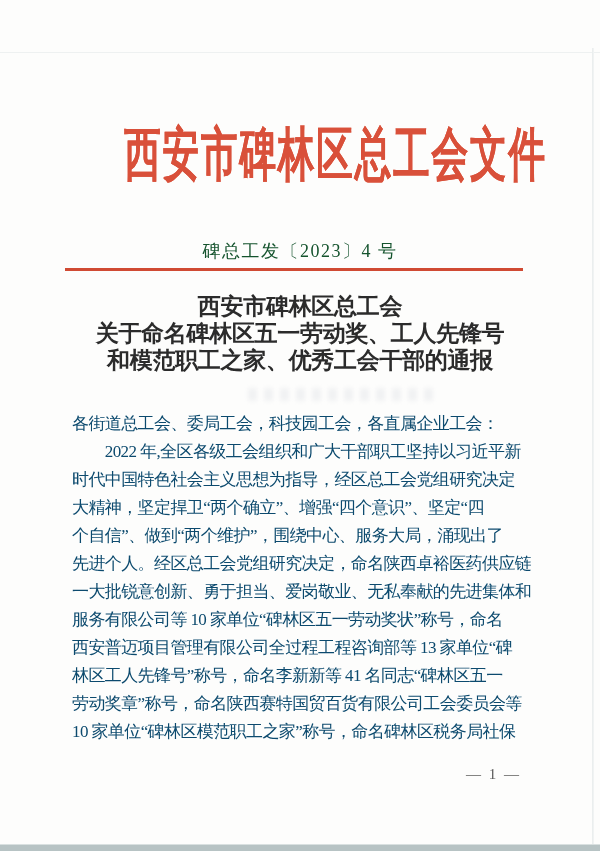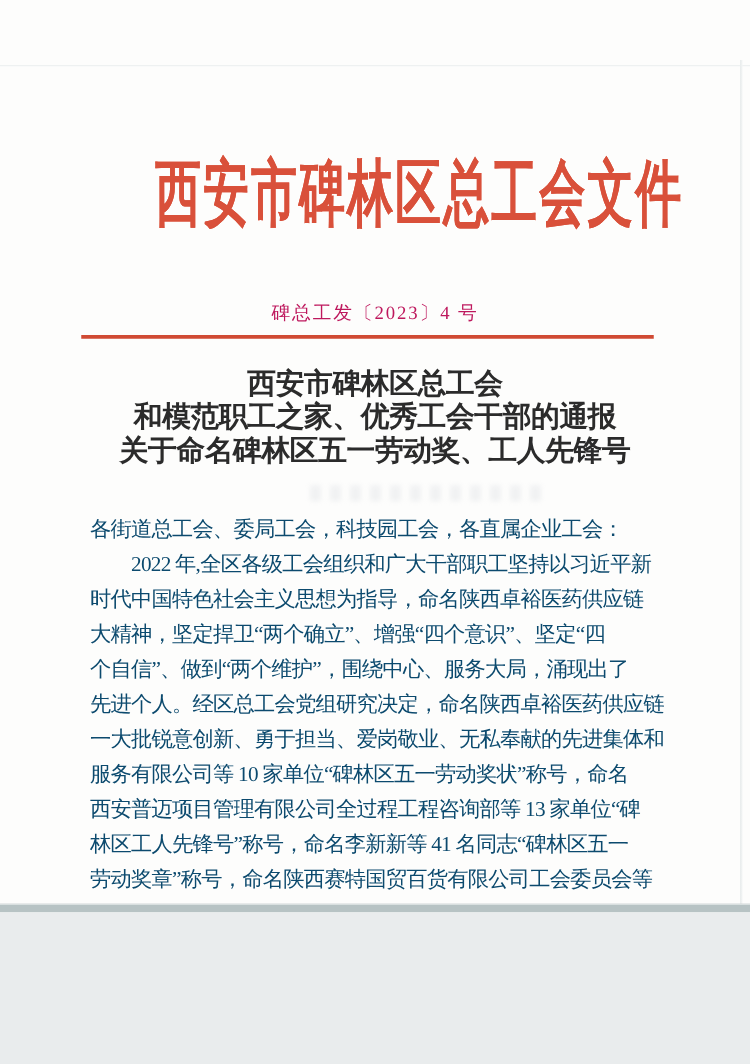--- a/index.html
+++ b/index.html
@@ -4,21 +4,21 @@
 <style>
   html, body {
     margin: 0;
     padding: 0;
     background: #e9eced;
     font-family: "Liberation Serif", "DejaVu Serif", serif;
   }
   .page {
     position: relative;
     width: 600px;
-    height: 730px;
+    height: 851px;
     margin: 0 auto;
     background: #fdfdfc;
     overflow: hidden;
     text-decoration: underline;
   }
   
   .scan-line-top {
     position: absolute;
     top: 52px;
     left: 0;
@@ -46,24 +46,24 @@
     transform: scaleX(0.63);
     transform-origin: center center;
     text-shadow: 0 0 0.4px #d9503a;
   }
   .doc-number {
     position: absolute;
     top: 240px;
     left: 0;
     width: 100%;
     text-align: center;
-    font-size: 15px;
+    font-size: 18px;
     line-height: 22px;
     letter-spacing: 1.5px;
-    color: #be185d;
+    color: #14532d;
   }
   .red-line {
     position: absolute;
     top: 268px;
     left: 65px;
     width: 458px;
     height: 3px;
     background: #d04a33;
   }
   .title-block {
@@ -148,38 +148,39 @@
   <div class="red-header">
     <span class="red-header-text">西安市碑林区总工会文件</span>
   </div>
 
   <div class="doc-number">碑总工发〔2023〕4 号</div>
 
   <div class="red-line"></div>
 
   <div class="title-block">
       <div class="title-line">西安市碑林区总工会</div>
+      <div class="title-line">关于命名碑林区五一劳动奖、工人先锋号</div>
       <div class="title-line">和模范职工之家、优秀工会干部的通报</div>
-      <div class="title-line">关于命名碑林区五一劳动奖、工人先锋号</div>
     </div>
 
   <div class="bleed"></div>
 
   <div class="body-block">
       <div class="body-line">各街道总工会、委局工会，科技园工会，各直属企业工会：</div>
       <div class="body-line">　　2022 年,全区各级工会组织和广大干部职工坚持以习近平新</div>
-      <div class="body-line">时代中国特色社会主义思想为指导，命名陕西卓裕医药供应链</div>
+      <div class="body-line">时代中国特色社会主义思想为指导，经区总工会党组研究决定</div>
       <div class="body-line">大精神，坚定捍卫“两个确立”、增强“四个意识”、坚定“四</div>
       <div class="body-line">个自信”、做到“两个维护”，围绕中心、服务大局，涌现出了</div>
       <div class="body-line">先进个人。经区总工会党组研究决定，命名陕西卓裕医药供应链</div>
       <div class="body-line">一大批锐意创新、勇于担当、爱岗敬业、无私奉献的先进集体和</div>
       <div class="body-line">服务有限公司等 10 家单位“碑林区五一劳动奖状”称号，命名</div>
       <div class="body-line">西安普迈项目管理有限公司全过程工程咨询部等 13 家单位“碑</div>
       <div class="body-line">林区工人先锋号”称号，命名李新新等 41 名同志“碑林区五一</div>
       <div class="body-line">劳动奖章”称号，命名陕西赛特国贸百货有限公司工会委员会等</div>
+      <div class="body-line">10 家单位“碑林区模范职工之家”称号，命名碑林区税务局社保</div>
     </div>
 
   <div class="page-number">— 1 —</div>
 
   <div class="scan-edge-right"></div>
 
   <div class="scan-edge-bottom"></div>
 
 </div>
 

